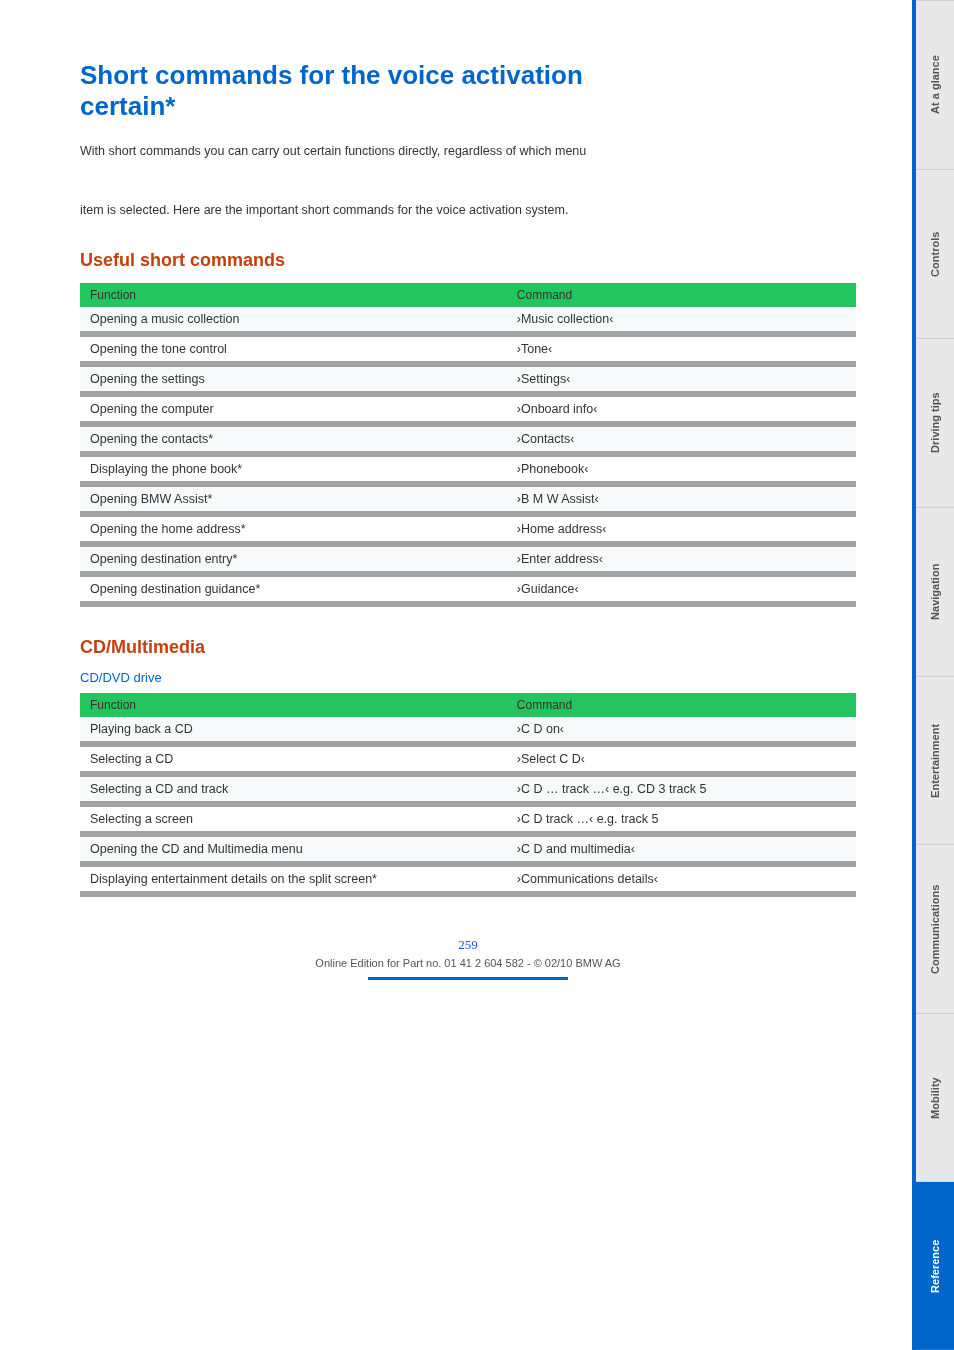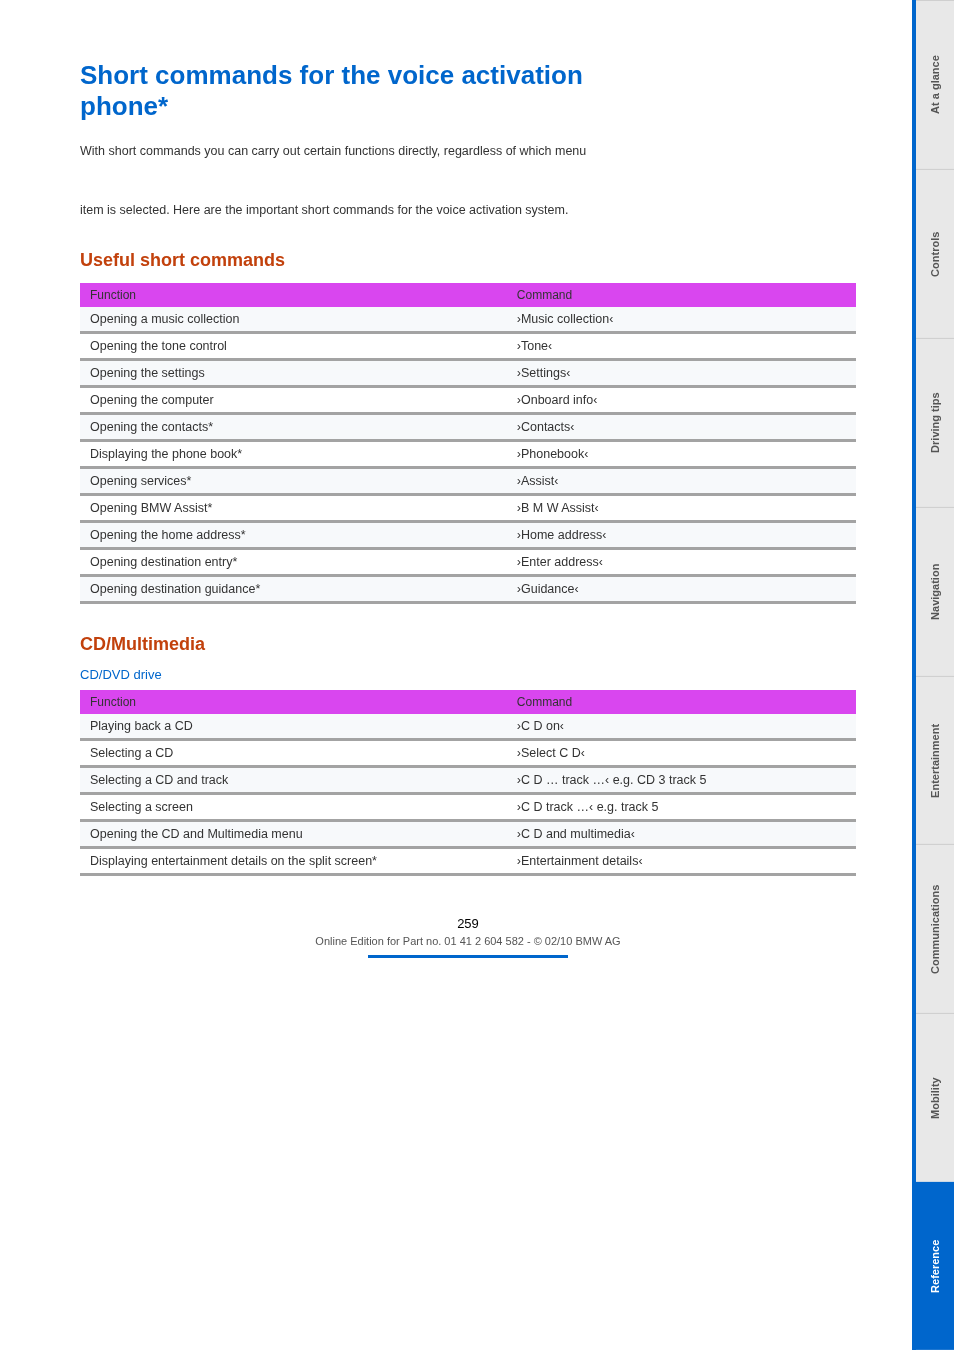--- a/index.html
+++ b/index.html
@@ -109,33 +109,33 @@
 
     
     .cmd-table {
       width: 100%;
       border-collapse: collapse;
       margin-bottom: 30px;
       font-size: 12.5px;
     }
 
     .cmd-table thead tr {
-      background: #d946ef;
+      background: #22c55e;
     }
 
     .cmd-table thead th {
       padding: 5px 10px;
       text-align: left;
       font-weight: normal;
       font-size: 12px;
       color: #333;
     }
 
     .cmd-table tbody tr {
-      border-bottom: 3px solid #a3a3a3;
+      border-bottom: 6px solid #a3a3a3;
       margin-top: 8px;
     }
 
     .cmd-table tbody tr:nth-child(odd) {
       background: #f7f9fb;
     }
 
     .cmd-table tbody tr:nth-child(even) {
       background: #ffffff;
     }
@@ -153,42 +153,43 @@
     
     .page-footer {
       text-align: center;
       margin-top: 40px;
       font-size: 11px;
       color: #555;
     }
 
     .page-number {
       font-size: 13px;
-      color: #000000;
+      color: #1d4ed8;
       display: block;
       margin-bottom: 4px;
+      font-family: Liberation Serif, serif;
     }
 
     
     .footer-line {
       width: 200px;
       height: 3px;
       background: #0066cc;
       margin: 8px auto 0;
     }
   </style>
 </head>
 <body>
 
 <div class="page-wrapper">
   <div class="main-content">
 
     <h1 class="main-title">
       <span>Short commands for the voice activation</span><br>
-      <span>phone*</span>
+      <span>certain*</span>
     </h1>
 
     <div class="intro-text">
       <p>With short commands you can carry out certain functions directly, regardless of which menu</p>
       <p>item is selected. Here are the important short commands for the voice activation system.</p>
     </div>
 
     <h2 class="section-heading">Useful short commands</h2>
 
     <table class="cmd-table">
@@ -217,24 +218,20 @@
           </tr>
           <tr>
             <td>Opening the contacts*</td>
             <td>›Contacts‹</td>
           </tr>
           <tr>
             <td>Displaying the phone book*</td>
             <td>›Phonebook‹</td>
           </tr>
           <tr>
-            <td>Opening services*</td>
-            <td>›Assist‹</td>
-          </tr>
-          <tr>
             <td>Opening BMW Assist*</td>
             <td>›B M W Assist‹</td>
           </tr>
           <tr>
             <td>Opening the home address*</td>
             <td>›Home address‹</td>
           </tr>
           <tr>
             <td>Opening destination entry*</td>
             <td>›Enter address‹</td>
@@ -273,21 +270,21 @@
           <tr>
             <td>Selecting a screen</td>
             <td>›C D track …‹ e.g. track 5</td>
           </tr>
           <tr>
             <td>Opening the CD and Multimedia menu</td>
             <td>›C D and multimedia‹</td>
           </tr>
           <tr>
             <td>Displaying entertainment details on the split screen*</td>
-            <td>›Entertainment details‹</td>
+            <td>›Communications details‹</td>
           </tr>
         </tbody>
     </table>
 
     <div class="page-footer">
       <span class="page-number">259</span>
       <span>Online Edition for Part no. 01 41 2 604 582 - © 02/10 BMW AG</span>
       <div class="footer-line"></div>
     </div>
 

